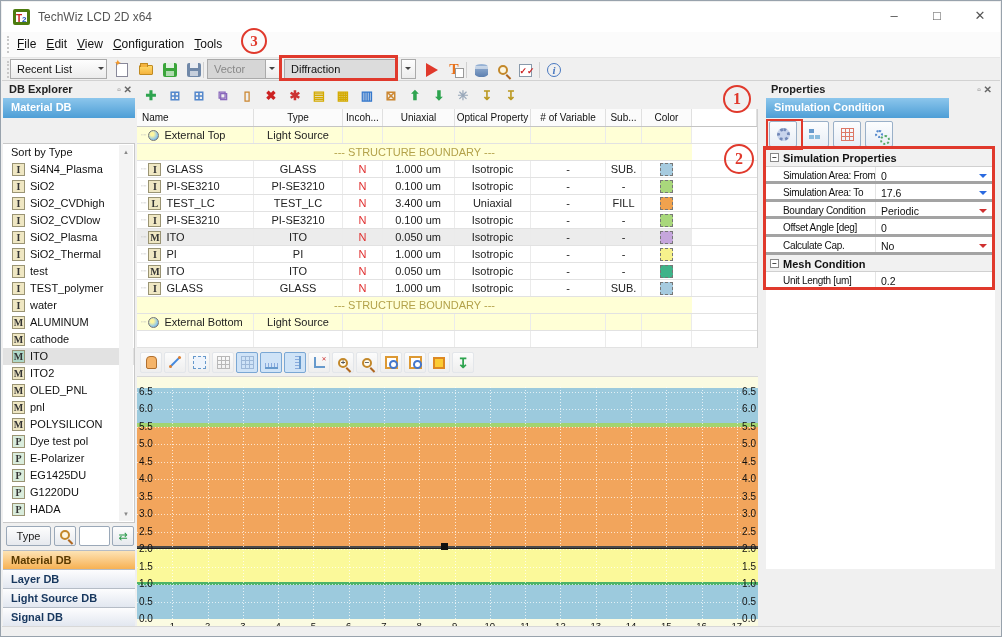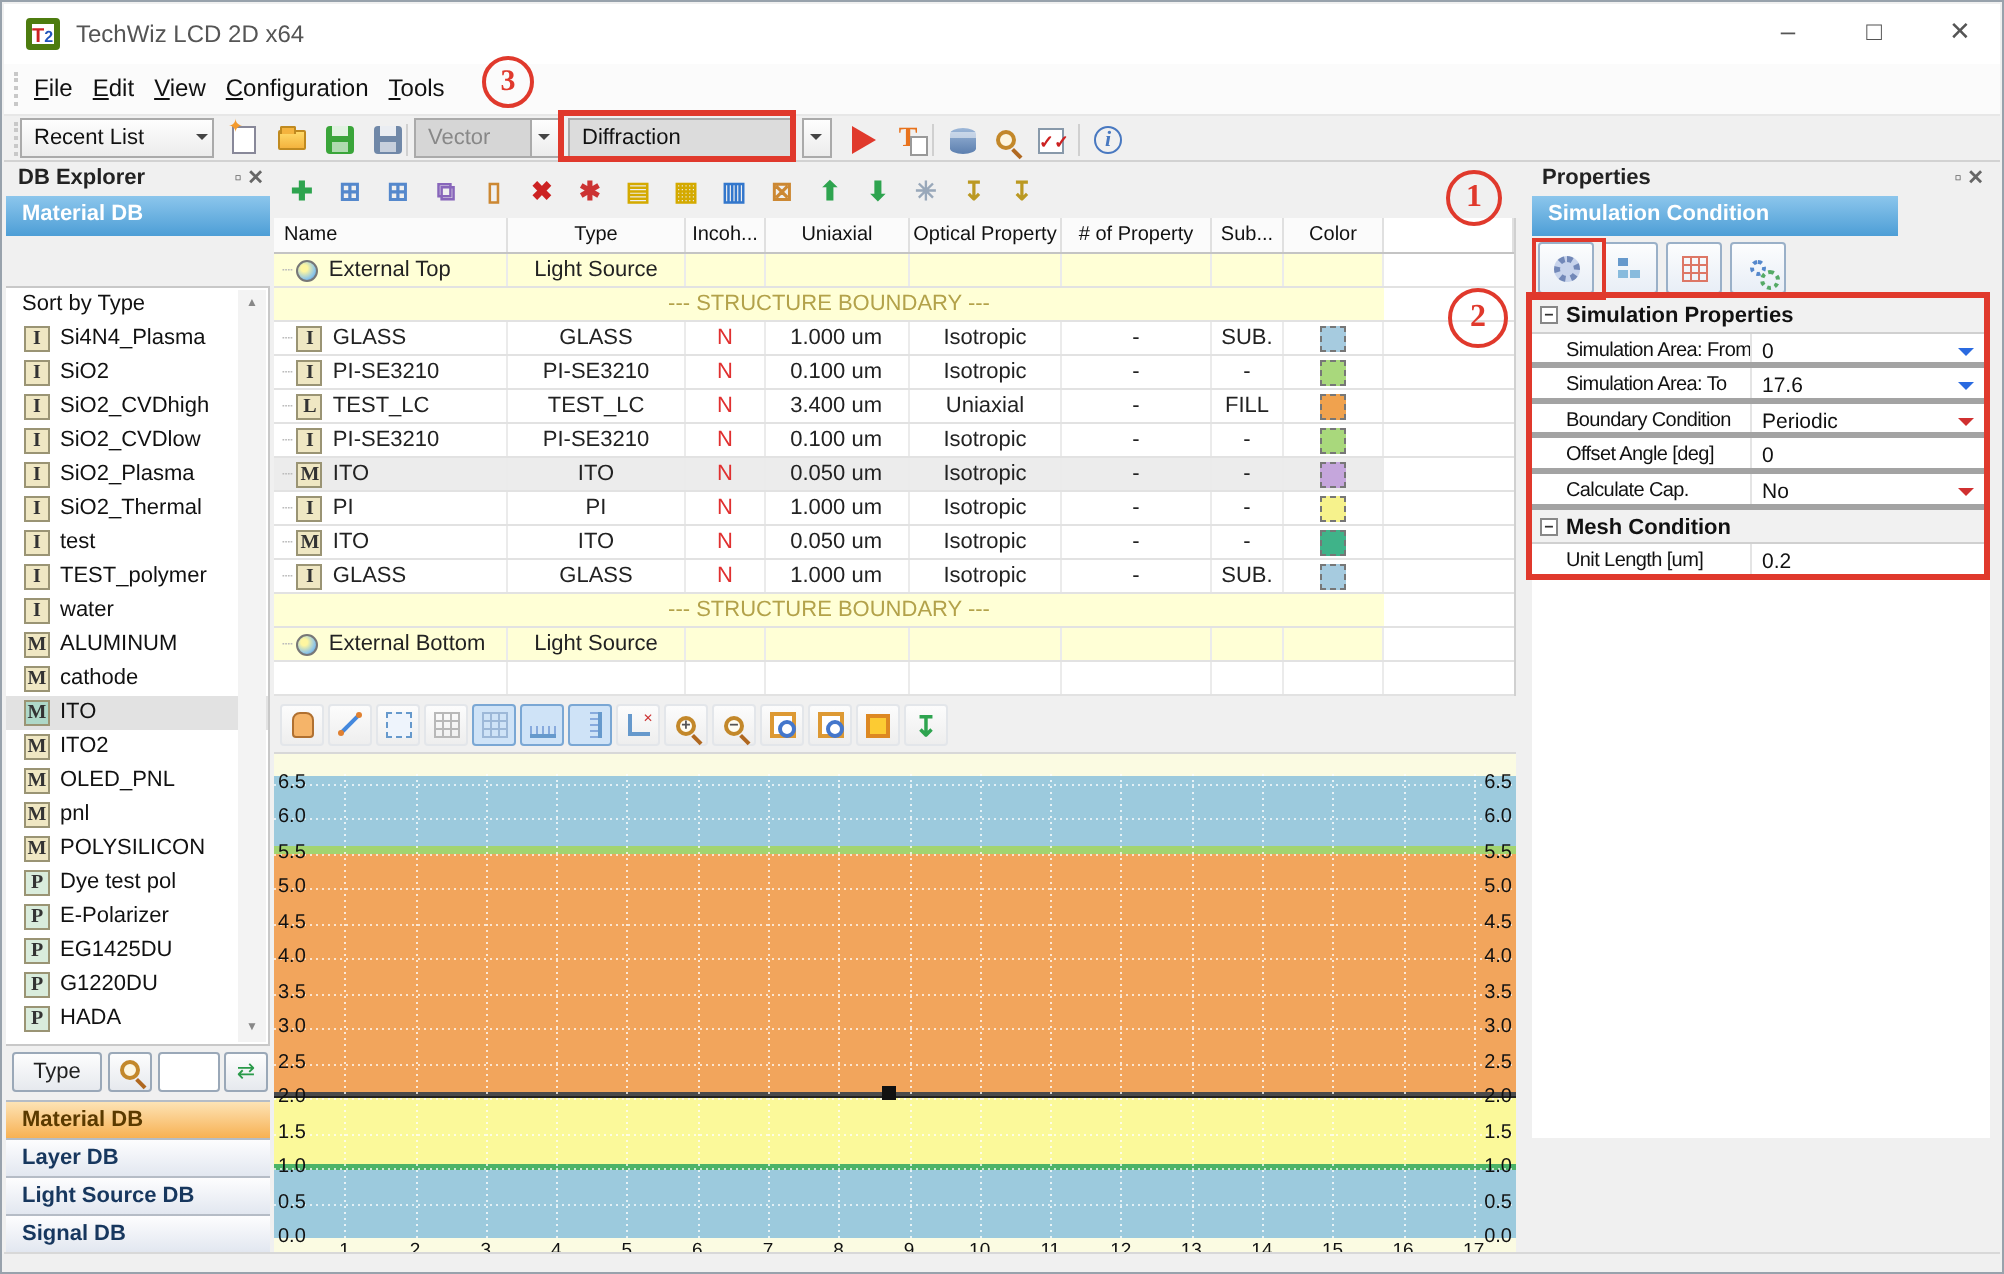--- a/index.html
+++ b/index.html
@@ -281,21 +281,21 @@
           <span style="color: rgb(187, 153, 34);">↧</span>
         </div>
       </div>
     <div id="layer-table">
         <div class="trow hdr">
           <div class="tc name">Name</div>
           <div class="tc">Type</div>
           <div class="tc">Incoh...</div>
           <div class="tc">Uniaxial</div>
           <div class="tc">Optical Property</div>
-          <div class="tc"># of Property</div>
+          <div class="tc"># of Variable</div>
           <div class="tc">Sub...</div>
           <div class="tc">Color</div>
           <div class="tc extra"></div>
         </div>
         <div class="trow yellow">
           <div class="tc name">
             <span class="tree">┈</span>
             <span class="lsicon"></span>
             <span>External Top</span>
           </div>

